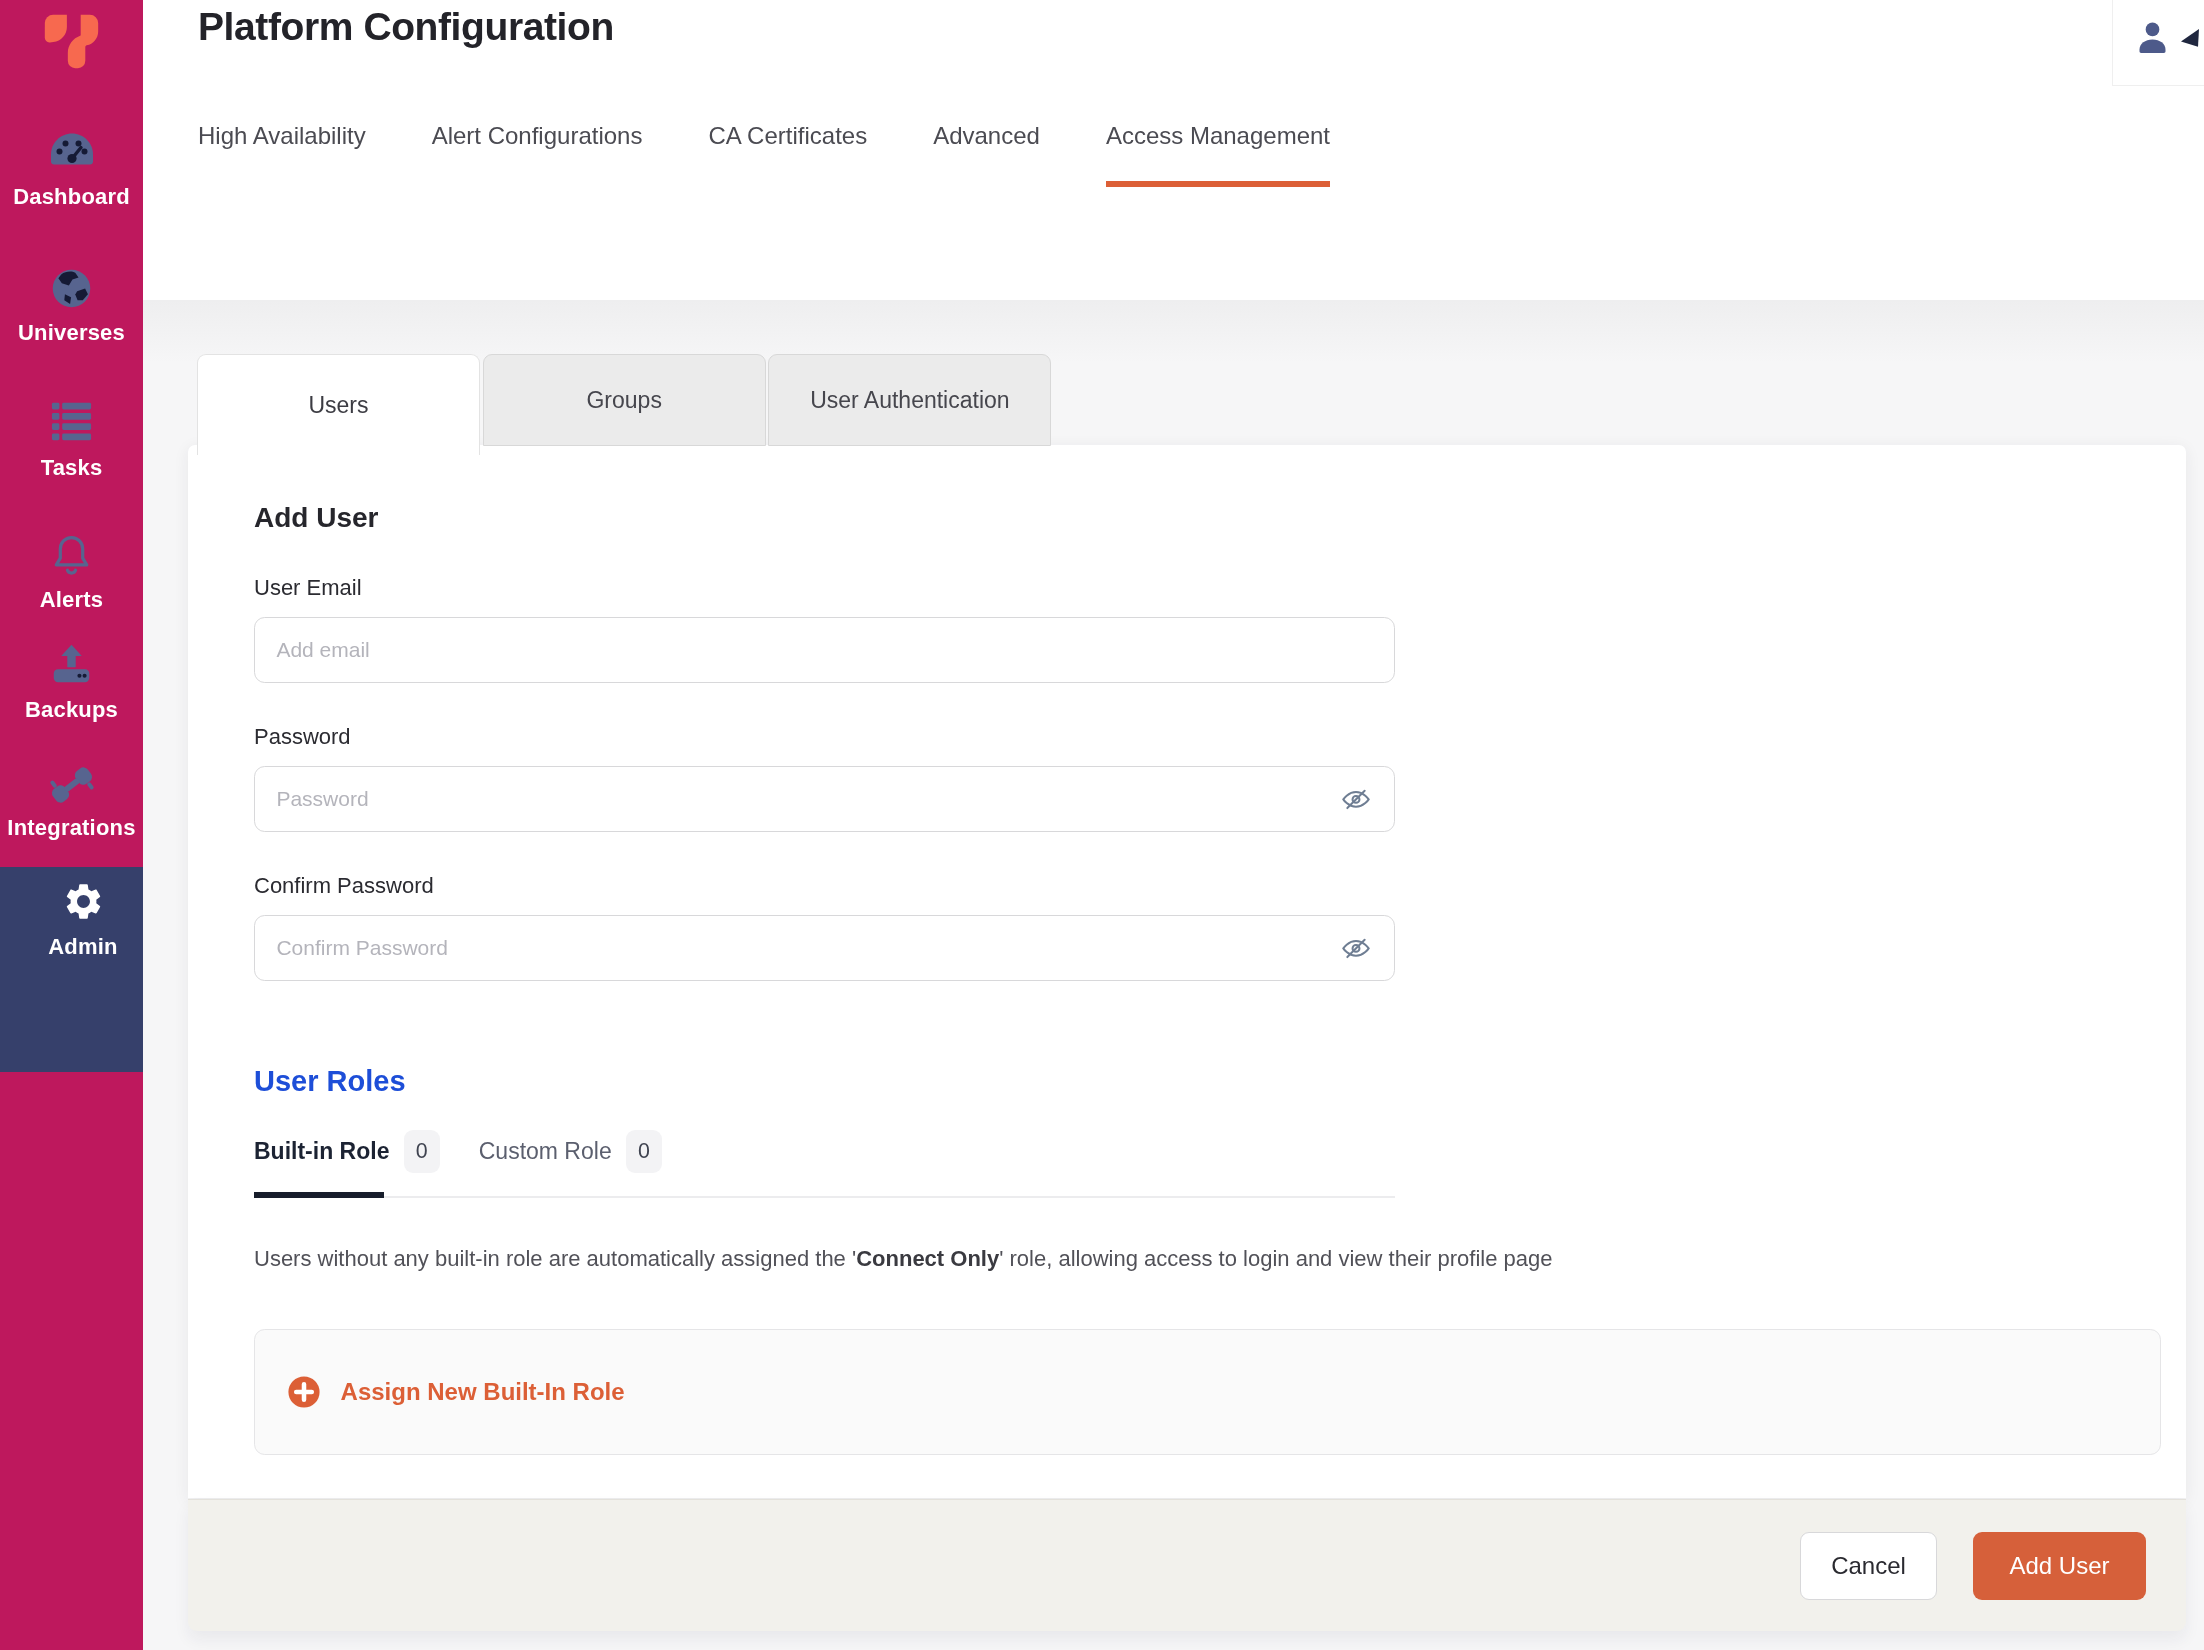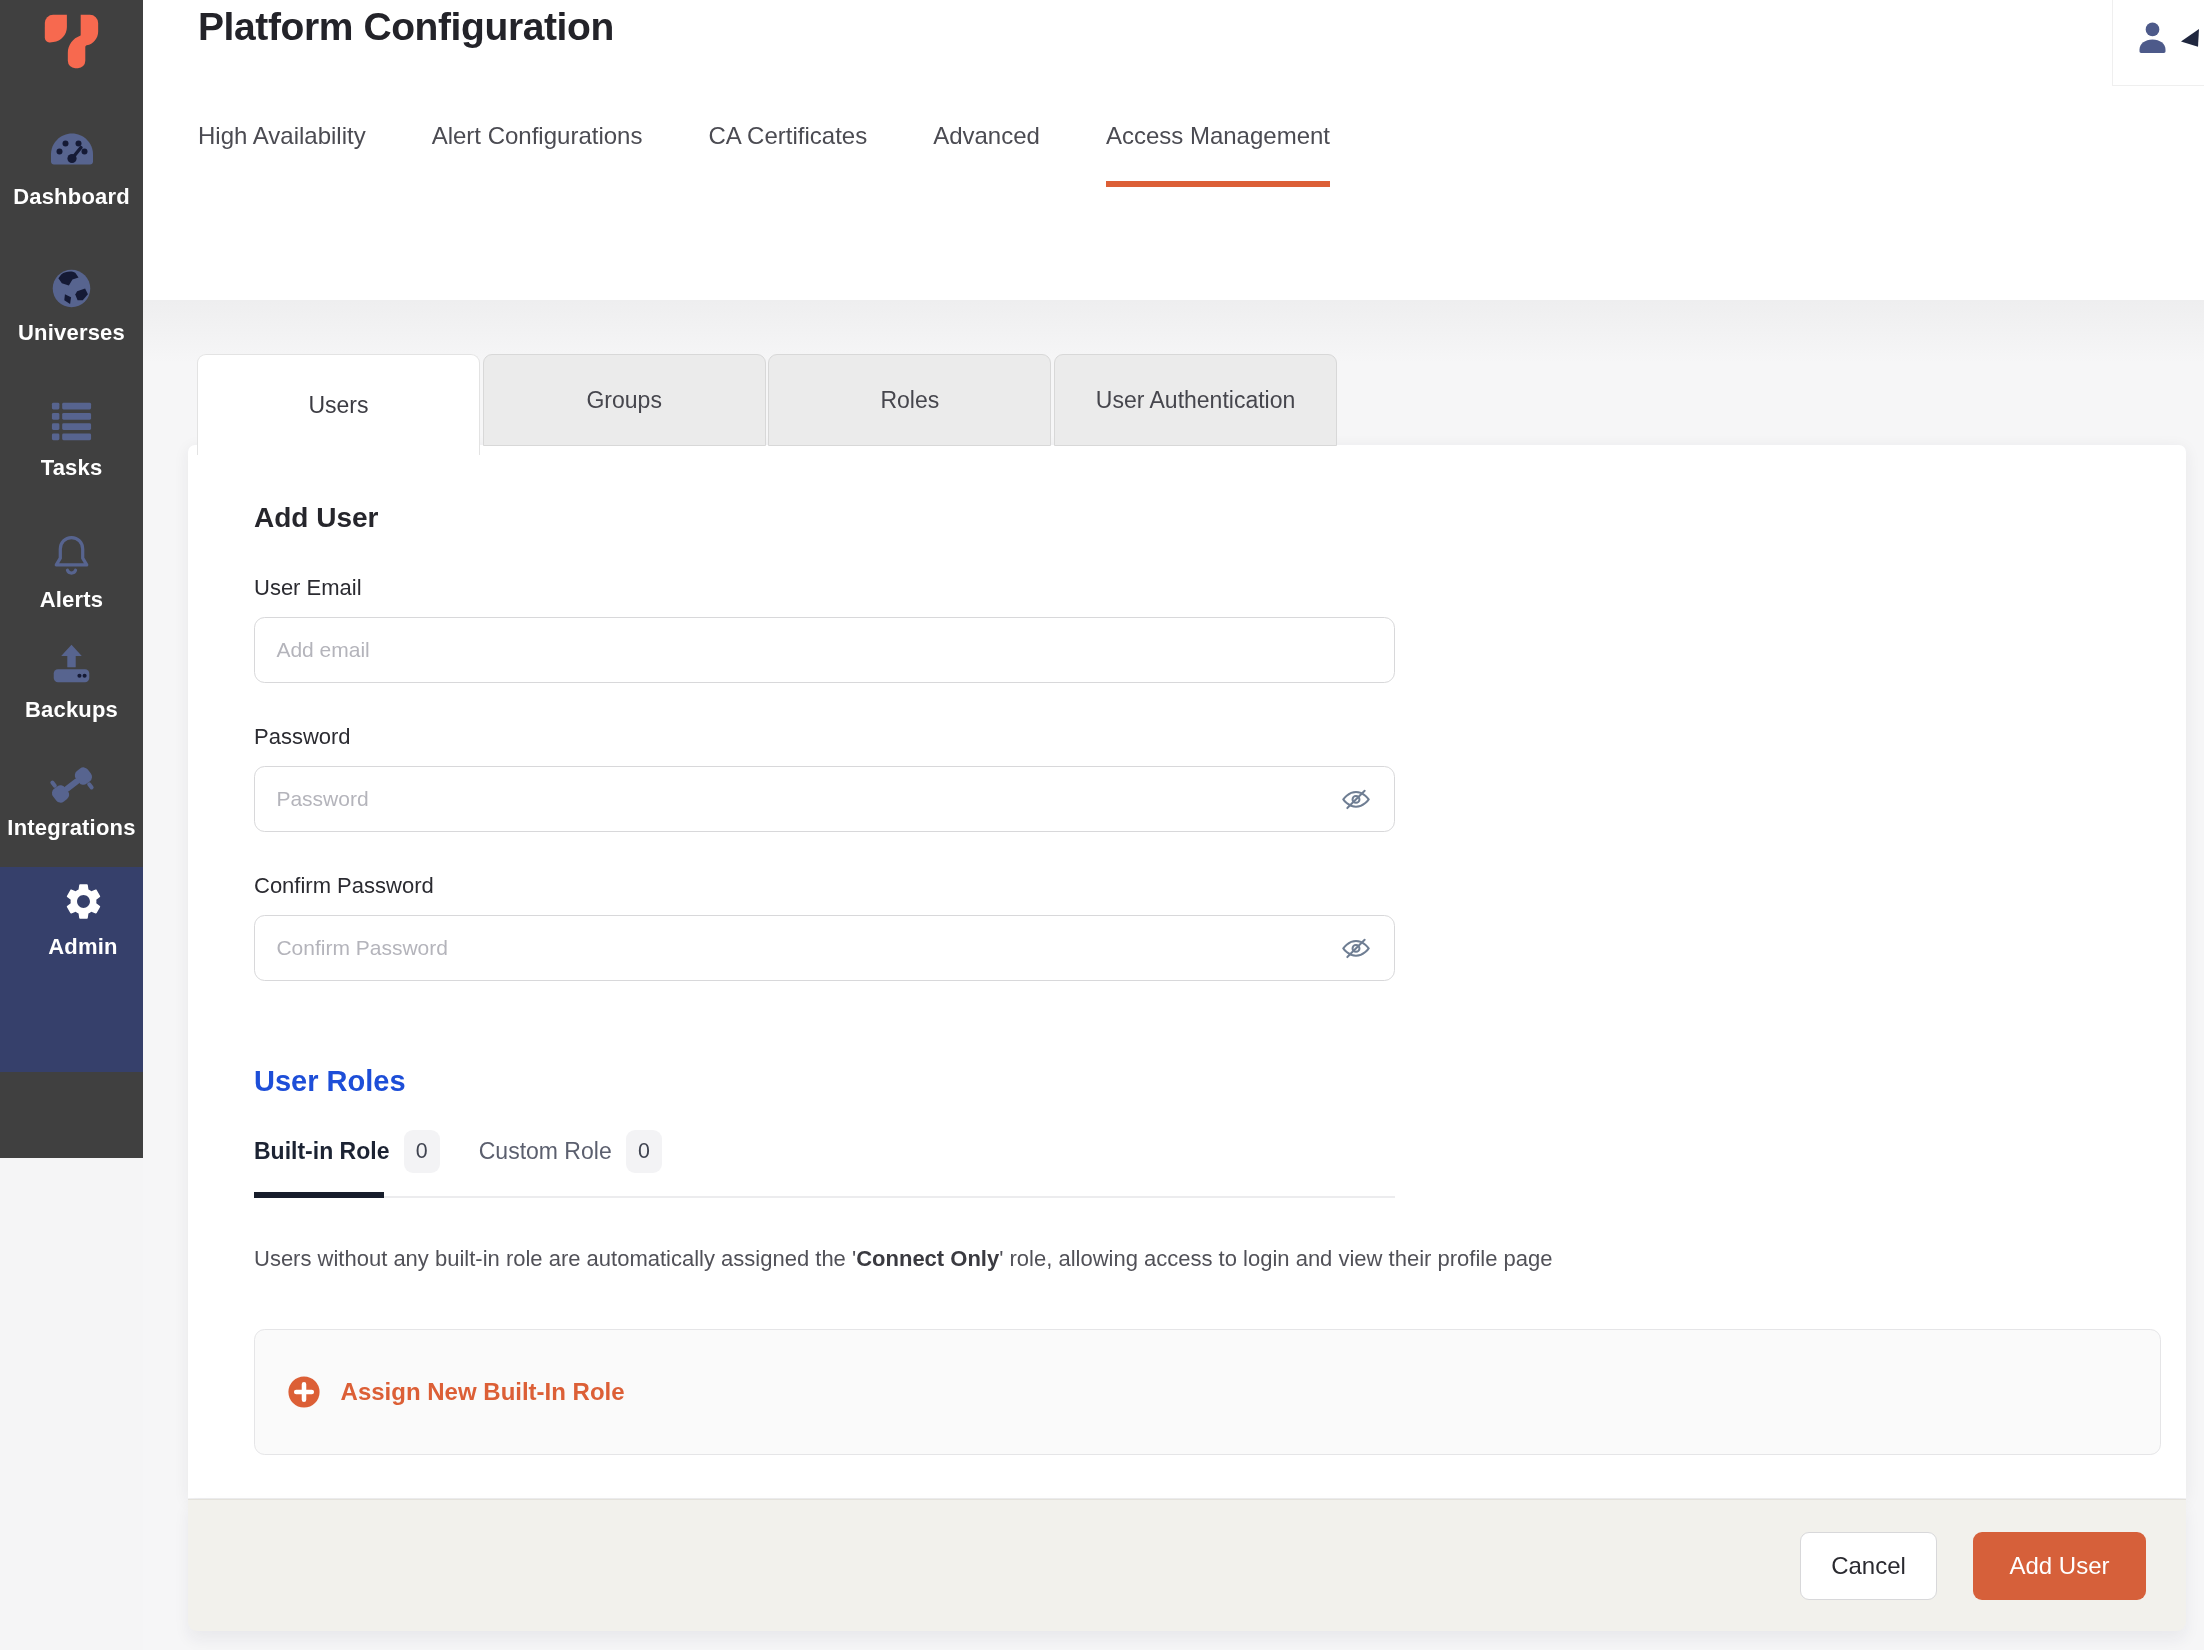--- a/index.html
+++ b/index.html
@@ -6,22 +6,22 @@
   html,body { width:2205px; height:1650px; }
   body {
     font-family:"Liberation Sans", sans-serif;
     background:#f5f5f6;
     position:relative;
     overflow:hidden;
     color:#26262c;
   }
   
   .sidebar {
-    position:absolute; left:0; top:0; width:143px; height:1158px;
-    background:#404040; z-index:10;
+    position:absolute; left:0; top:0; width:143px; height:1650px;
+    background:#be185d; z-index:10;
   }
   .logo { position:absolute; top:12.5px; left:0; width:143px; text-align:center; }
   .nav-item {
     position:absolute; left:0; width:143px; text-align:center; cursor:pointer;
   }
   .nav-item .nv-label {
     display:block; margin-top:5.3px; color:#ffffff; font-size:22px; font-weight:700;
     letter-spacing:0.2px;
   }
   .nav-item.active-block {
@@ -249,21 +249,20 @@
       </span>
       <span class="caret"></span>
     </div>
   </div>
 
   <div class="content">
 
     <div class="subtabs">
       <div class="subtab active">Users</div>
       <div class="subtab">Groups</div>
-      <div class="subtab">Roles</div>
       <div class="subtab">User Authentication</div>
     </div>
 
     <div class="panel">
       <div class="h-add-user">Add User</div>
 
       <div class="field-label">User Email</div>
       <div class="input-wrap">
         <input class="text-input" type="text" placeholder="Add email" style="">
       </div>

